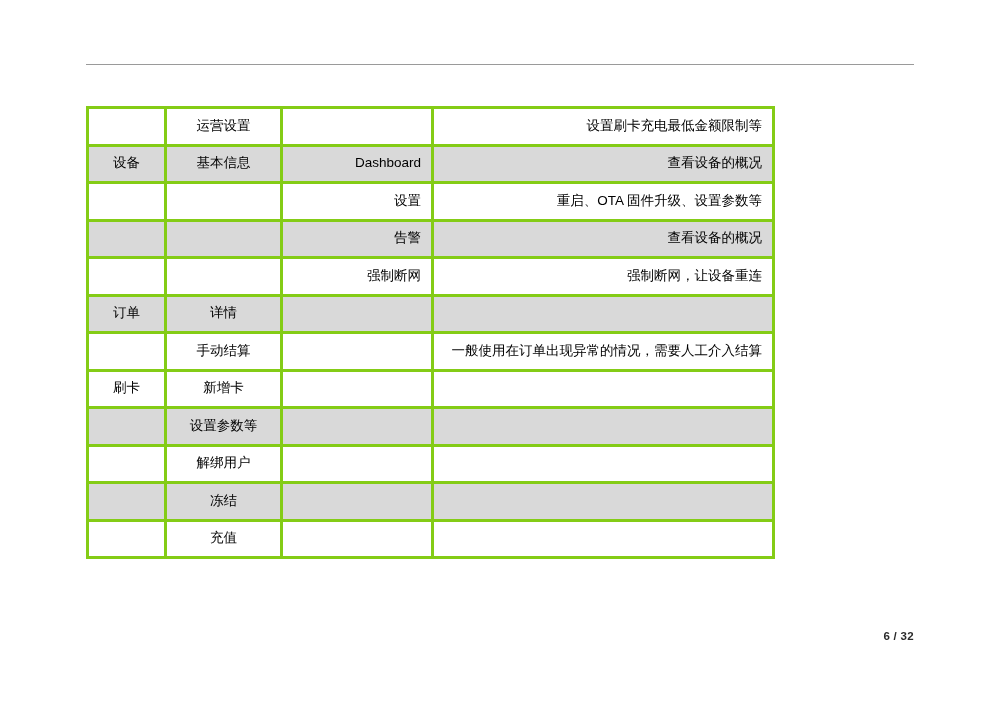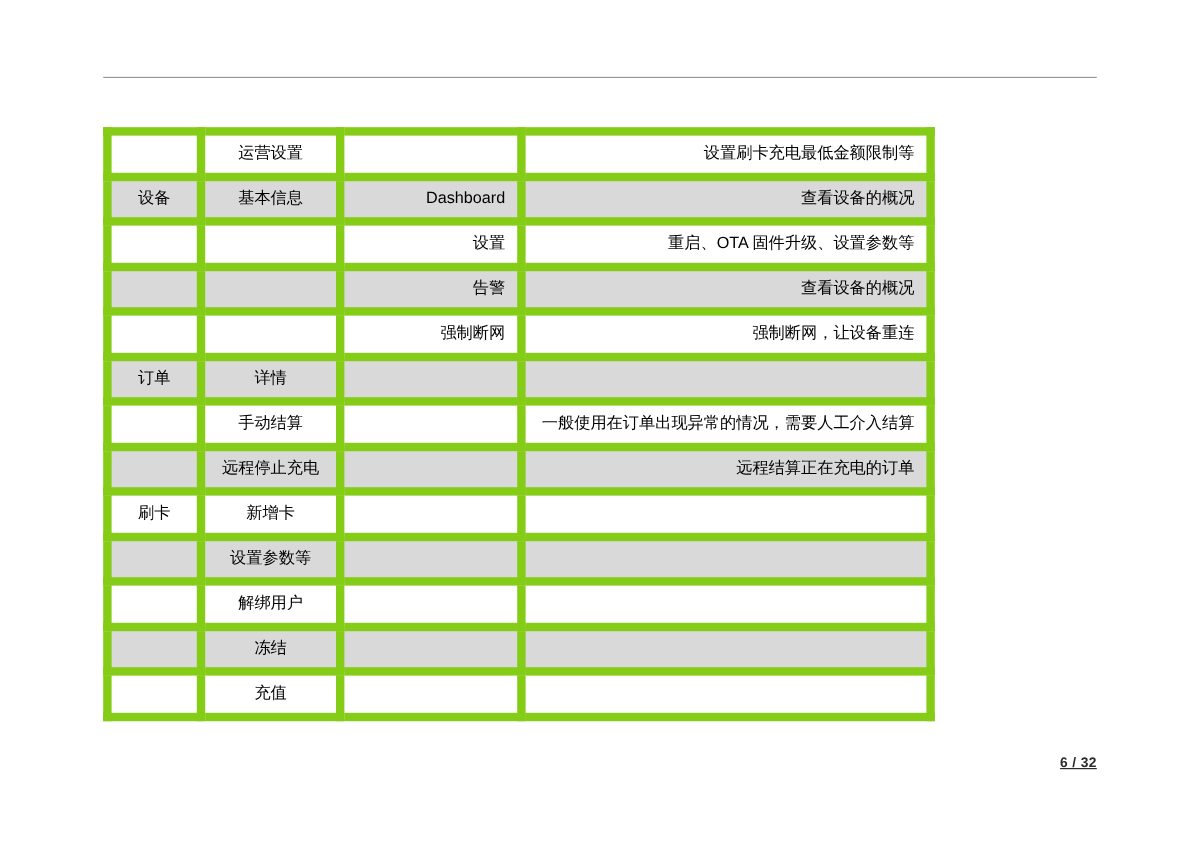--- a/index.html
+++ b/index.html
@@ -33,21 +33,21 @@
     left: 86px;
     top: 106px;
     width: 686px;
   }
   table.doc-table {
     border-collapse: collapse;
     width: 686px;
     table-layout: fixed;
   }
   table.doc-table td {
-    border: 7px solid #84cc16;
+    border: 3px solid #84cc16;
     height: 37.5px;
     padding: 0 10px;
     font-size: 13.5px;
     line-height: 1.4;
     vertical-align: middle;
     box-sizing: border-box;
   }
   td.c0 { width: 78px; text-align: center; }
   td.c1 { width: 116px; text-align: center; }
   td.c2 { width: 151px; text-align: right; }
@@ -55,21 +55,20 @@
   tr.shaded td { background: #d9d9d9; }
   tr.plain td { background: #ffffff; }
   .page-num {
     position: absolute;
     right: 86px;
     top: 630px;
     font-size: 11.5px;
     font-weight: bold;
     color: #2b2b2b;
     letter-spacing: 0.3px;
-    text-decoration: underline;
   }
 </style>
 </head>
 <body>
 
 <div class="page">
 
   <div class="header-rule"></div>
 
   <div class="table-wrap">
@@ -118,26 +117,20 @@
           <td class="c3"></td>
         </tr>
 
         <tr class="plain">
           <td class="c0"></td>
           <td class="c1">手动结算</td>
           <td class="c2"></td>
           <td class="c3">一般使用在订单出现异常的情况，需要人工介入结算</td>
         </tr>
 
-        <tr class="shaded">
-          <td class="c0"></td>
-          <td class="c1">远程停止充电</td>
-          <td class="c2"></td>
-          <td class="c3">远程结算正在充电的订单</td>
-        </tr>
 
         <tr class="plain">
           <td class="c0">刷卡</td>
           <td class="c1">新增卡</td>
           <td class="c2"></td>
           <td class="c3"></td>
         </tr>
 
         <tr class="shaded">
           <td class="c0"></td>

